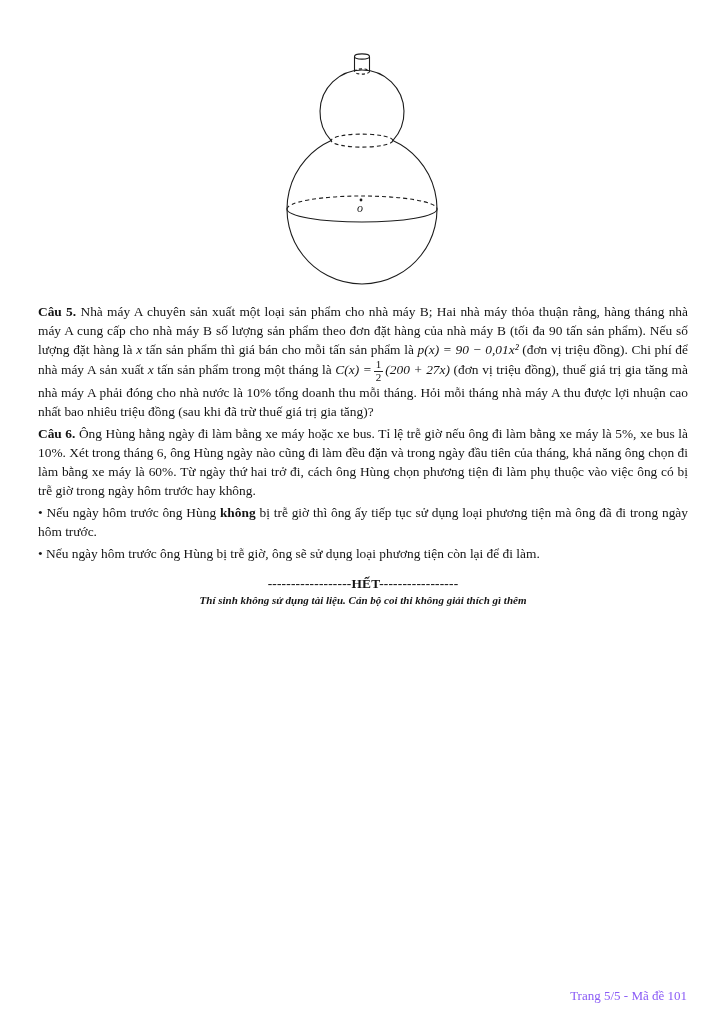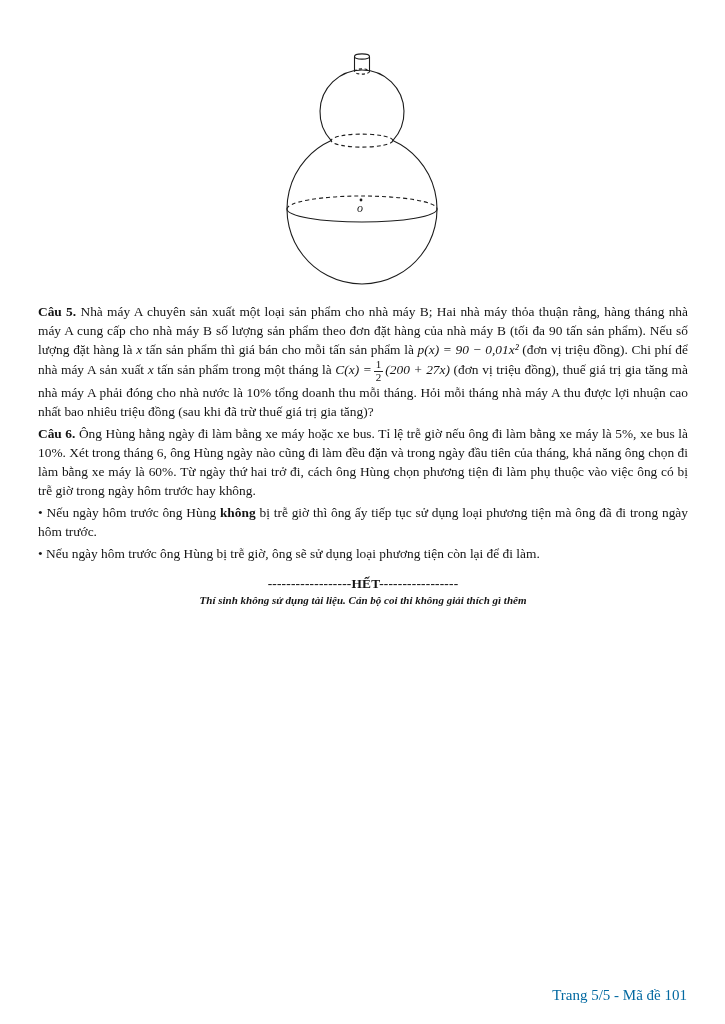--- a/index.html
+++ b/index.html
@@ -15,21 +15,21 @@
   .b{font-weight:bold}
   .i{}
   .math{font-style:italic}
   .up{font-style:normal}
   .frac{display:inline-block;vertical-align:-7px;text-align:center;line-height:1.05;font-size:11px;margin:0 2px;font-style:normal}
   .frac .fr-num{display:block;padding:0 2px}
   .frac .fr-den{display:block;border-top:1px solid #222;padding:0 2px}
   .endblock{margin-top:13px;text-align:center}
   .het{font-weight:bold;font-size:13.4px;margin:0;letter-spacing:.2px}
   .note{font-weight:bold;font-style:italic;font-size:11px;margin:2px 0 0}
-  .page-footer{position:absolute;right:38px;bottom:20px;font-size:15px;color:#0369a1}
+  .page-footer{position:absolute;right:38px;bottom:20px;font-size:13px;color:#8b5cf6}
 </style>
 </head>
 <body>
 
 <div class="page">
 
   <svg class="figure" width="725" height="300" viewBox="0 0 725 300" fill="none" stroke="#1c1c1c" stroke-width="1.1">
 
     <g>
       <line x1="354.5" y1="56.5" x2="354.5" y2="71.5"></line>

